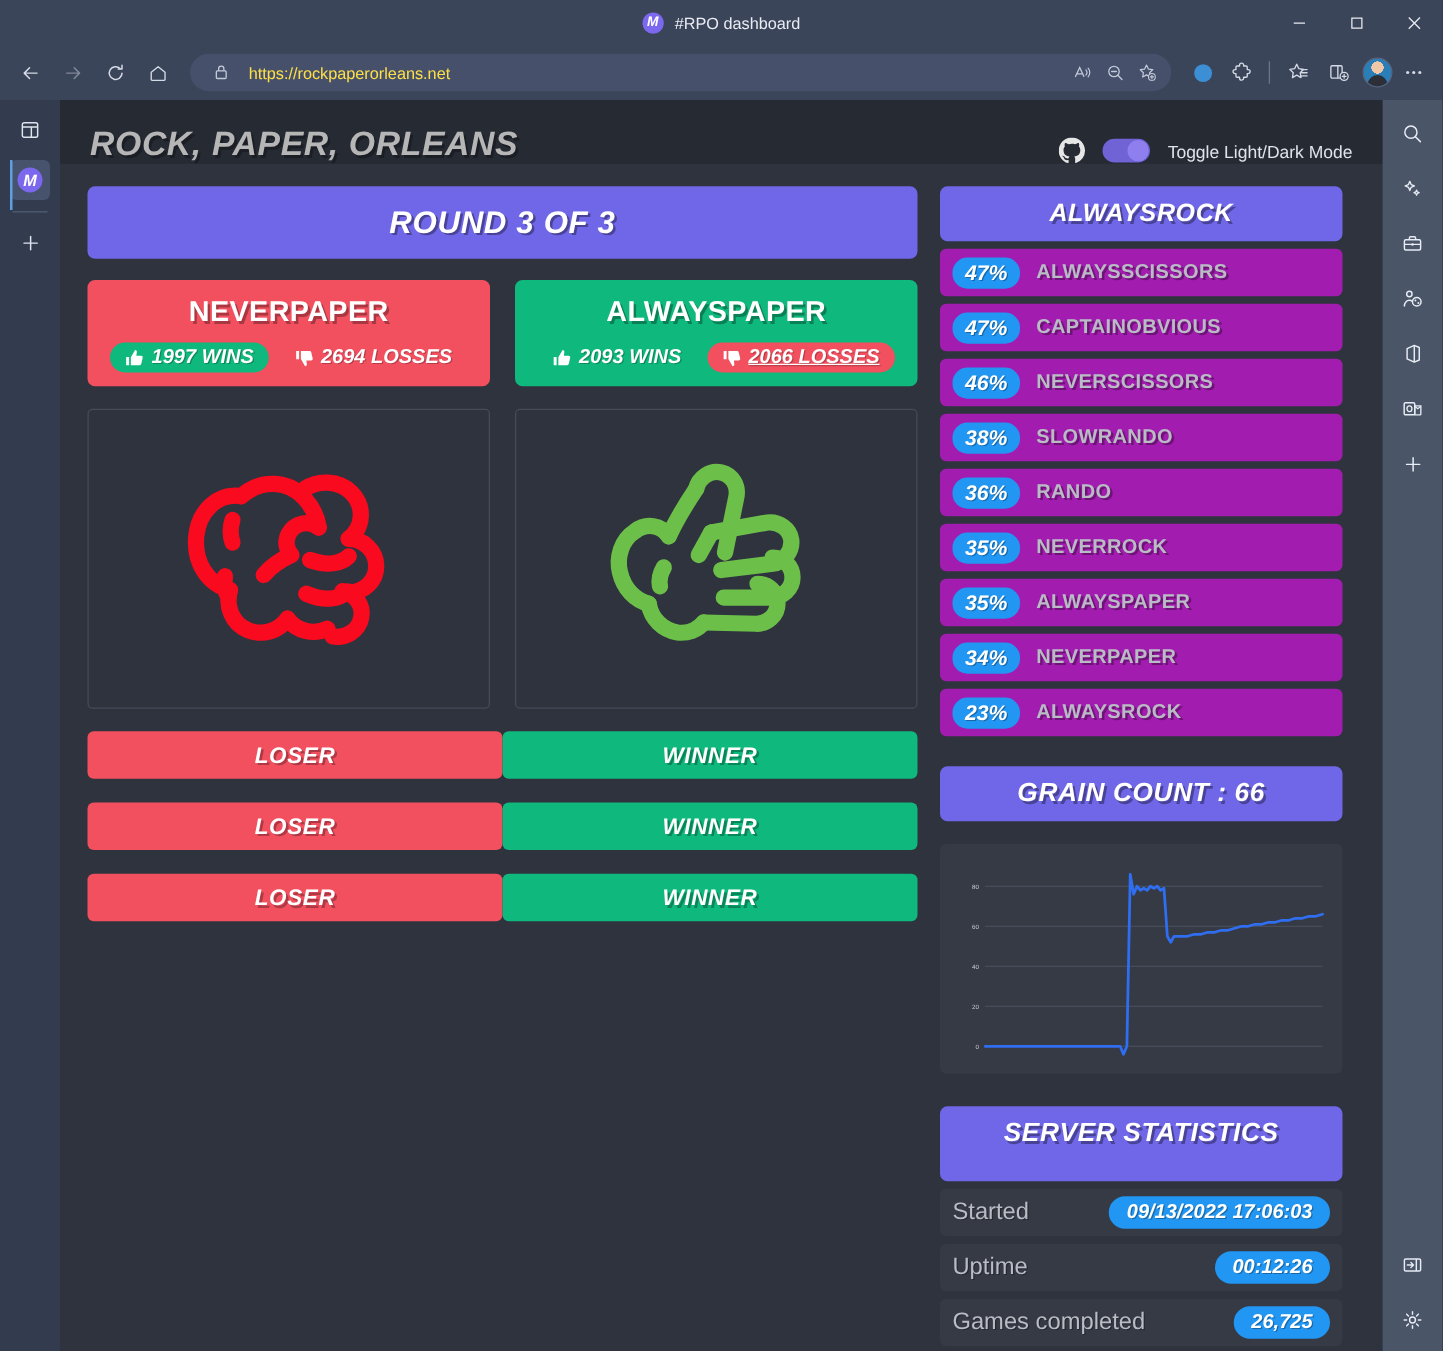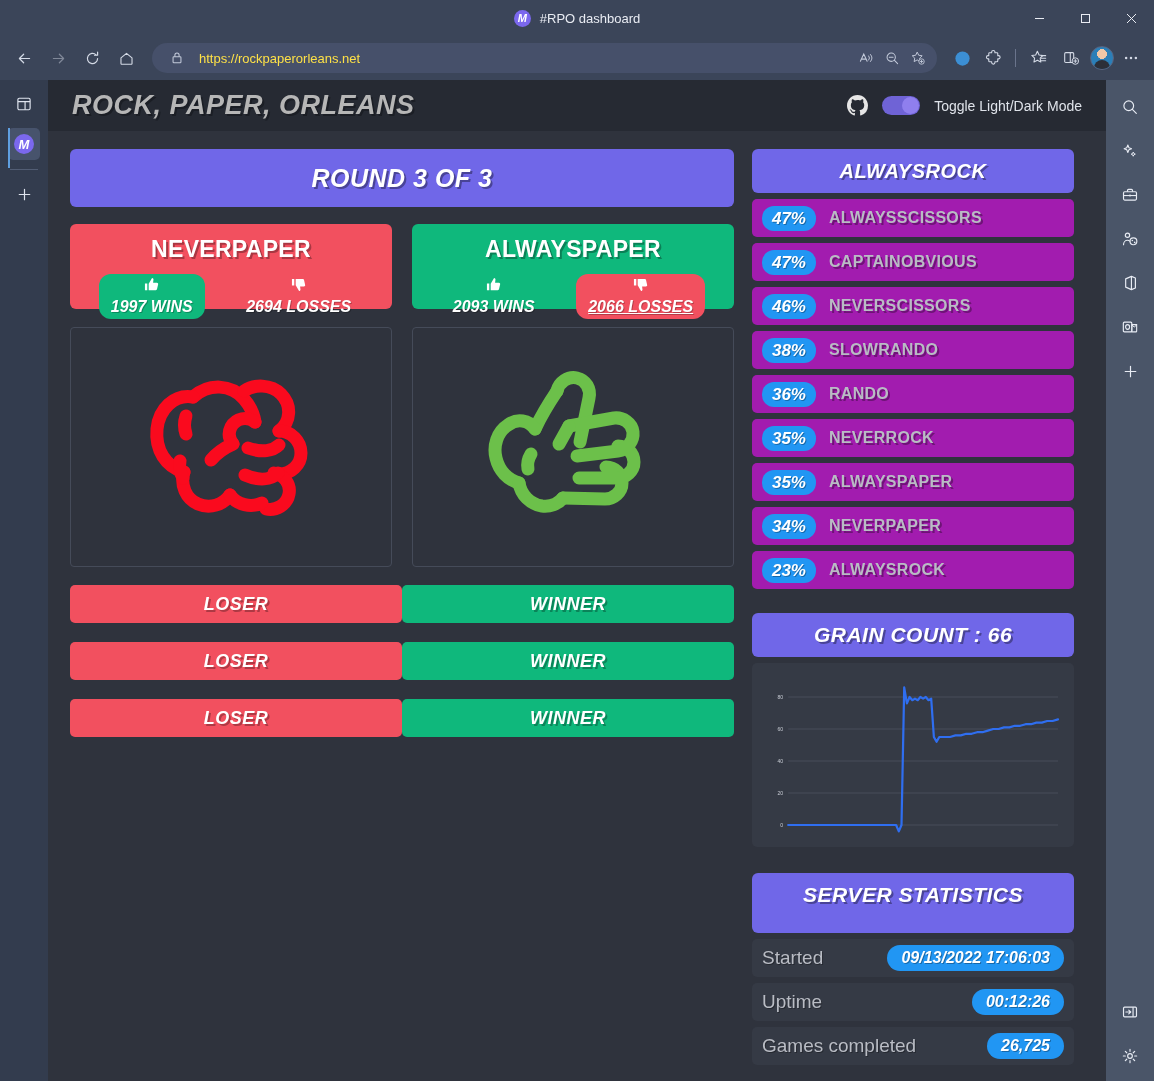--- a/index.html
+++ b/index.html
@@ -97,21 +97,21 @@
     display:flex;align-items:center;justify-content:center;color:#e8ecf4;
   }
   .rr-bottom{position:absolute;left:0;bottom:8px;width:48px;}
 
   
   .page{
     position:absolute;left:48px;top:80px;width:1058px;height:1001px;
     background:#2f333d;overflow:hidden;
   }
   .site-header{
-    height:51px;background:#262a33;display:flex;align-items:center;
+    height:51px;background:#262a33;display:flex;align-items:flex-end;
     padding:0 24px;box-sizing:border-box;
   }
   .site-title{
     color:#b6b6b6;font-size:27px;font-weight:bold;font-style:italic;
     letter-spacing:.5px;
     text-shadow:2px 2px 0 #1b1e25;
     font-family:"Liberation Sans",sans-serif;
   }
   .header-right{margin-left:auto;display:flex;align-items:center;gap:14px;}
   .gh-icon{color:#e6e6e6;display:flex;align-items:center;}
@@ -153,21 +153,20 @@
     color:#fff;text-align:center;font-size:23px;font-weight:bold;
     text-shadow:2px 2px 0 rgba(0,0,0,.3);margin-bottom:11px;
     letter-spacing:.3px;
   }
   .pstats{display:flex;justify-content:space-around;align-items:center;}
   .stat{
     display:flex;align-items:center;gap:6px;color:#fff;
     font-size:16px;font-weight:bold;font-style:italic;
     padding:3px 12px;border-radius:12px;white-space:nowrap;
     text-shadow:1px 1px 0 rgba(0,0,0,.25);
-    flex-direction:column;
   }
   .stat.hl-green{background:#0fb87c;}
   .stat.hl-red{background:#f2505f;text-decoration:underline;}
   .stat svg{flex:none;}
 
   .hands{display:flex;gap:20px;margin-bottom:18px;}
   .handbox{
     flex:1;height:238px;border:1px solid #454b59;border-radius:4px;
     display:flex;align-items:center;justify-content:center;
   }
@@ -194,21 +193,21 @@
     min-width:54px;height:25px;line-height:25px;text-align:center;
     font-size:17px;font-weight:bold;font-style:italic;
     text-shadow:1px 1px 0 rgba(0,0,0,.3);
   }
   .lb-name{
     color:#b9bcc4;font-size:16px;font-weight:bold;letter-spacing:.3px;
     text-shadow:2px 2px 0 rgba(0,0,0,.32);
   }
 
   
-  .gc-banner{height:44px;line-height:44px;font-size:21px;margin-top:24px;margin-bottom:6px;}
+  .gc-banner{height:44px;line-height:44px;font-size:21px;margin-top:24px;margin-bottom:18px;}
   .chartbox{
     background:#353a45;border-radius:5px;height:184px;padding:8px 10px;box-sizing:border-box;
   }
   .chartbox svg{display:block;width:100%;height:100%;}
 
   
   .ss-banner{height:60px;line-height:44px;font-size:21px;margin-top:26px;margin-bottom:6px;}
   .ss-row{
     height:38px;background:#353a45;border-radius:5px;margin-bottom:6px;
     display:flex;align-items:center;padding:0 10px;box-sizing:border-box;

